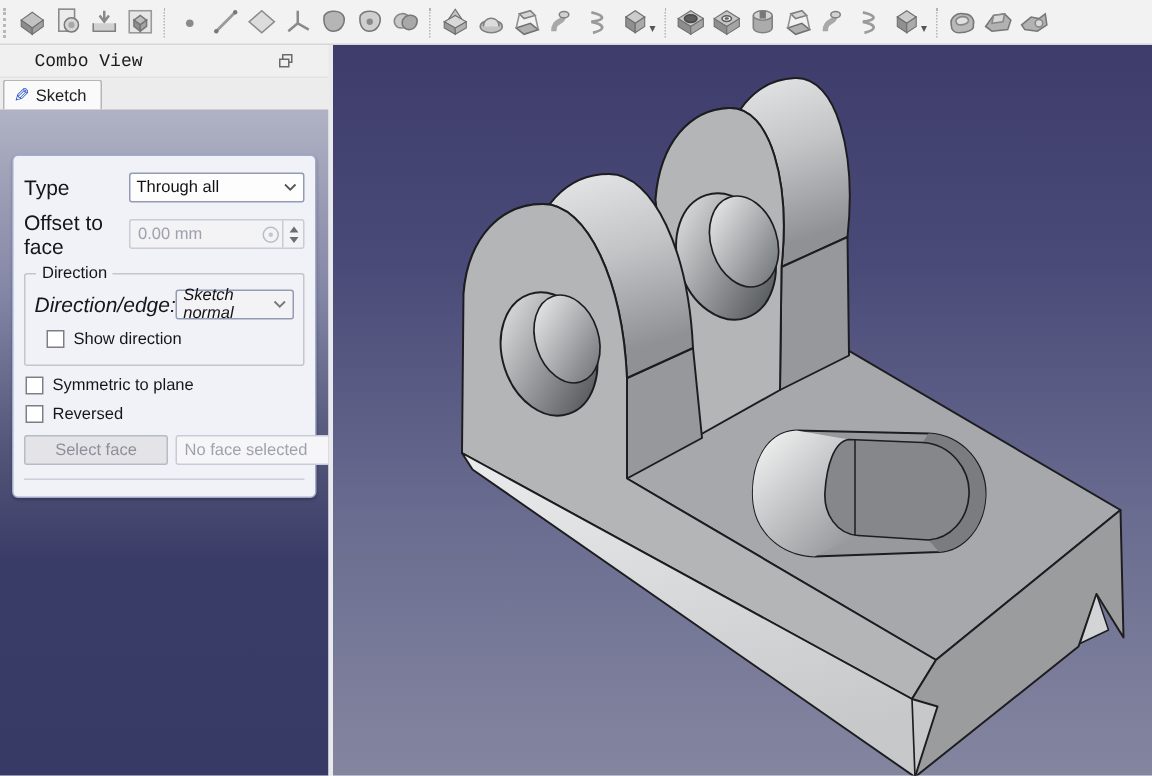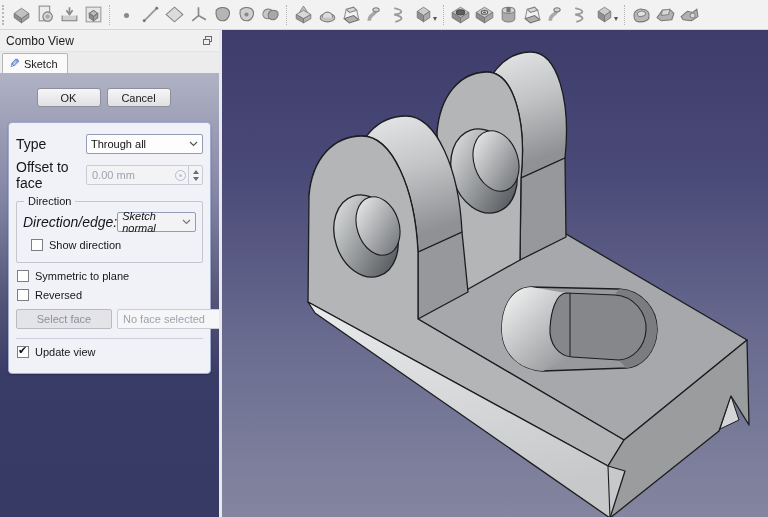--- a/index.html
+++ b/index.html
@@ -8,22 +8,22 @@
   
   .toolbar{position:absolute;left:0;top:0;width:768px;height:30px;background:#f2f2f2;
     border-bottom:1px solid #d6d6d6;display:flex;align-items:center;padding:2px 2px 2px 1px;overflow:hidden;}
   .tb-handle{width:4px;height:20px;border-left:2px dotted #b8b8b8;margin:0 3px 0 1px;}
   .tb-sep{width:0;height:20px;border-left:1px dotted #b4b4b4;margin:0 4px;}
   .tbtn{width:24px;height:24px;display:flex;align-items:center;justify-content:center;border-radius:3px;position:relative;flex:none;}
   .tbtn svg{width:21px;height:21px;}
   .tb-dd{font-size:8px;color:#555;margin:8px 2px 0 -2px;flex:none;}
   
   .panel{position:absolute;left:0;top:30px;width:219px;height:487px;display:flex;flex-direction:column;}
-  .panel-title{height:22px;background:#f0f0f0;display:flex;align-items:center;padding:0 6px;
-    font-size:12px;color:#1c1c1c;border-bottom:1px solid #e3e3e3;}
+  .panel-title{height:22px;background:#f0f0f0;display:flex;align-items:center;padding:0 23px;
+    font-size:12px;color:#1c1c1c;border-bottom:1px solid #e3e3e3;font-family:Liberation Mono, monospace;}
   .panel-title .spacer{flex:1;}
   .tabbar{height:21px;background:#ececec;display:flex;align-items:flex-end;padding-left:2px;}
   .tab{height:20px;background:#fafafa;border:1px solid #b6b6b6;border-bottom:none;border-radius:2px 2px 0 0;
     display:flex;align-items:center;gap:4px;padding:0 9px 0 6px;font-size:11px;color:#202020;}
   .tab .pen{color:#2b55c4;font-size:13px;line-height:1;transform:scaleX(-1);}
   .task{flex:1;background:linear-gradient(to bottom,#b0b2c4 0%,#8385a5 28%,#515377 52%,#3a3c68 68%,#383a66 100%);
     padding-top:15px;overflow:hidden;}
   .btnrow{display:flex;justify-content:center;gap:6px;padding-right:12px;}
   .pbtn{min-width:64px;height:19px;font-size:11px;font-family:"Liberation Sans",sans-serif;color:#1a1a1a;
     background:linear-gradient(#f6f6f6,#e0e0e4);border:1px solid #8f8f9c;border-radius:3px;padding:0 10px;}
@@ -267,24 +267,20 @@
         </svg>
     </span>
   </div>
   <div class="tabbar">
     <div class="tab">
       <span class="pen">✎</span>
       <span>Sketch</span>
     </div>
   </div>
   <div class="task">
-    <div class="btnrow">
-      <button class="pbtn">OK</button>
-      <button class="pbtn">Cancel</button>
-    </div>
 
     <div class="dlg">
 
       <div class="frow">
         <span class="flabel">Type</span>
         <div class="combo">
           <span class="cval">Through all</span>
           <svg width="9" height="6" viewBox="0 0 9 6" fill="none" stroke="#555" stroke-width="1.2">
               <polyline points="1,1 4.5,4.5 8,1"></polyline>
             </svg>
@@ -329,24 +325,20 @@
         <span class="chklabel">Reversed</span>
       </div>
 
       <div class="frow" style="margin-top:8px;">
         <button class="dbtn">Select face</button>
         <input class="dinput" readonly="" value="No face selected" style="">
       </div>
 
       <hr class="sep-h">
 
-      <div class="chkrow">
-        <span class="chk checked"></span>
-        <span class="chklabel">Update view</span>
-      </div>
     </div>
   </div>
 </div>
 
 <div class="splitter"></div>
 
 <div class="viewport">
   <svg width="546" height="487" viewBox="0 0 546 487">
     <defs>
       <linearGradient id="gBand" x1="0" y1="0" x2="0.35" y2="1">

